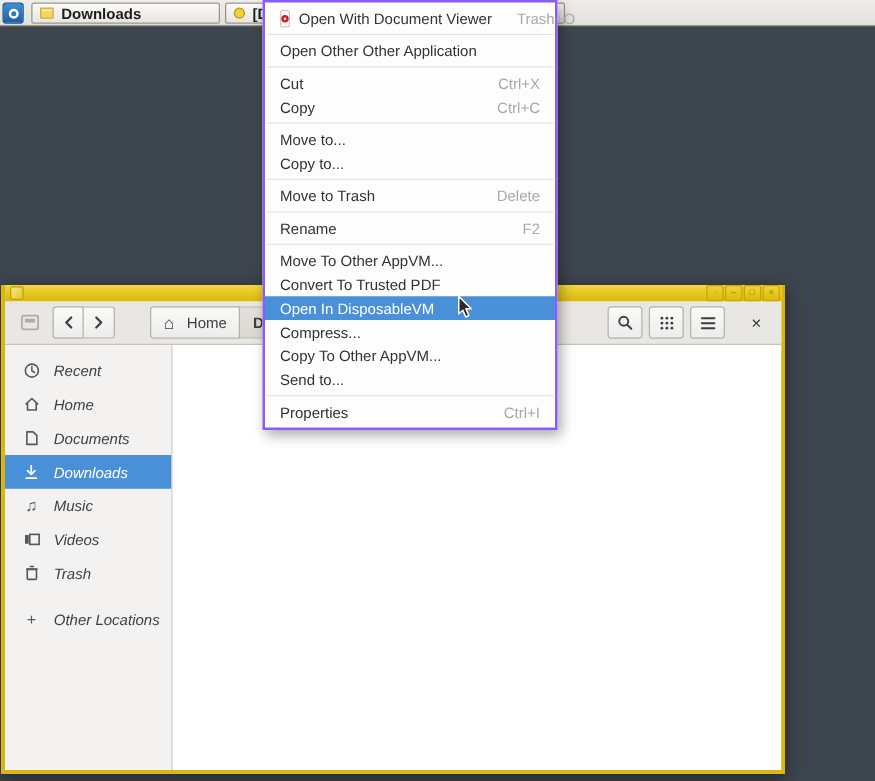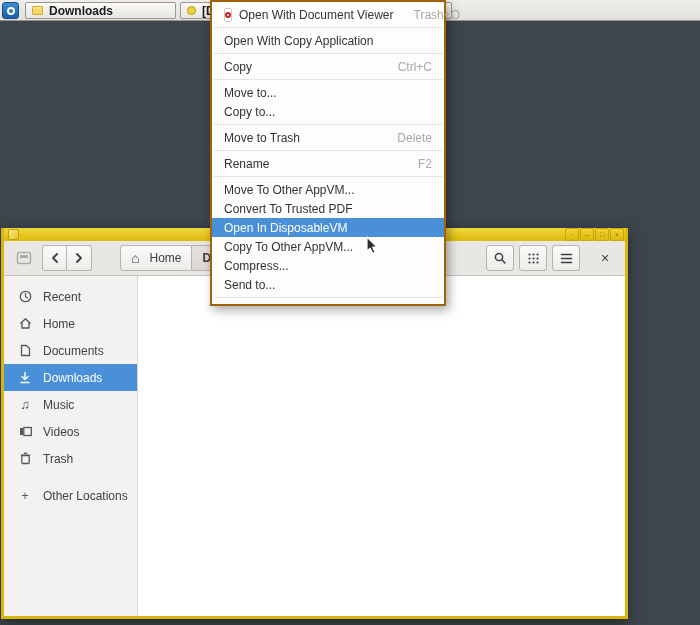--- a/index.html
+++ b/index.html
@@ -48,21 +48,21 @@
   .crumb.first { border-radius:3px 0 0 3px; }
   .crumb.current { border-radius:0 3px 3px 0; border-left:none; font-weight:bold;
     background:linear-gradient(180deg,#e4e1dc,#dbd8d2); }
   .spacer { flex:1; }
   .right-tools { display:flex; gap:5px; align-items:center; }
   .right-tools .tool-btn { width:28px; }
   .win-close { width:24px; height:26px; display:flex; align-items:center; justify-content:center;
     font-size:14px; color:#3a3a3a; margin-left:8px; }
   .home-glyph { font-size:14px; line-height:1; margin-right:5px; }
 
-  .content { flex:1; display:flex; min-height:0; position:relative; }
+  .content { flex:1; display:flex; min-height:0; position:relative;font-style:italic; }
   .sidebar { flex:0 0 134px; background:#f3f2f0; border-right:1px solid #d5d2cd; padding-top:7px; }
   .srow { height:27px; display:flex; align-items:center; padding-left:13px; gap:10px;
     font-size:12px; color:#3f4245; }
   .srow .sicon { width:16px; display:flex; justify-content:center; color:#55585c; font-size:13px; line-height:1; }
   .srow.selected { background:#4a90d9; color:#fff; }
   .srow.selected .sicon { color:#fff; }
   .srow.other { margin-top:10px; }
 
   .filearea { flex:1; position:relative; background:#fff; }
   .thumb { position:absolute; left:17px; top:10px; width:43px; height:56px; background:#fdfdfd;
@@ -72,21 +72,21 @@
     background:radial-gradient(ellipse at 50% 42%, #f6c878 0%, #e39336 45%, #59350f 78%, #1d1309 100%);
     position:relative; }
   .trunk { position:absolute; left:48%; top:20%; width:2px; height:60%; background:#2a1a0a; }
   .file-label { position:absolute; left:10px; top:71px; background:#3584d4; color:#fff;
     font-size:10.5px; padding:2px 6px; border-radius:3px; }
   .statusbar { position:absolute; right:3px; bottom:0; background:#f6f5f4;
     border:1px solid #c8c5c0; border-bottom:none; padding:4px 10px 5px; font-size:11px; color:#2f2f2f; }
 
   
   .menu { position:absolute; left:210px; top:0; width:236px; background:#fdfdfd;
-    border:2px solid #a16207; box-shadow:3px 4px 10px rgba(0,0,0,.35); padding:3px 0; z-index:10; }
+    border:2px solid #8b5cf6; box-shadow:3px 4px 10px rgba(0,0,0,.35); padding:3px 0; z-index:10; }
   .mi { height:19px; display:flex; align-items:center; padding:0 12px; font-size:12px; color:#2f3437; }
   .mi-icon { width:14px; height:14px; margin-right:7px; background:#fff; border:1px solid #c9c9c9;
     border-radius:2px; display:flex; align-items:center; justify-content:center; }
   .mi-icon .seal { width:6px; height:6px; border:2px solid #cc2222; border-radius:50%; }
   .mi-label { flex:1; white-space:nowrap; }
   .mi-accel { color:#a9a9a9; margin-left:20px; }
   .mi.active { background:#4a90d9; }
   .mi.active .mi-label { color:#fff; }
   .sep { height:1px; background:#e4e4e4; margin:3px 1px; }
 
@@ -257,23 +257,27 @@
 <div class="menu">
   <div class="mi">
     <span class="mi-icon">
         <span class="seal"></span>
       </span>
     <span class="mi-label">Open With Document Viewer</span>
     <span class="mi-accel">Trash+O</span>
   </div>
   <div class="sep"></div>
   <div class="mi">
-    <span class="mi-label">Open With Copy Application</span>
-  </div>
-  <div class="sep"></div>
+    <span class="mi-label">Open Other Other Application</span>
+  </div>
+  <div class="sep"></div>
+  <div class="mi">
+    <span class="mi-label">Cut</span>
+    <span class="mi-accel">Ctrl+X</span>
+  </div>
   <div class="mi">
     <span class="mi-label">Copy</span>
     <span class="mi-accel">Ctrl+C</span>
   </div>
   <div class="sep"></div>
   <div class="mi">
     <span class="mi-label">Move to...</span>
   </div>
   <div class="mi">
     <span class="mi-label">Copy to...</span>
@@ -292,26 +296,30 @@
   <div class="mi">
     <span class="mi-label">Move To Other AppVM...</span>
   </div>
   <div class="mi">
     <span class="mi-label">Convert To Trusted PDF</span>
   </div>
   <div class="mi active">
     <span class="mi-label">Open In DisposableVM</span>
   </div>
   <div class="mi">
+    <span class="mi-label">Compress...</span>
+  </div>
+  <div class="mi">
     <span class="mi-label">Copy To Other AppVM...</span>
   </div>
   <div class="mi">
-    <span class="mi-label">Compress...</span>
-  </div>
-  <div class="mi">
     <span class="mi-label">Send to...</span>
   </div>
   <div class="sep"></div>
+  <div class="mi">
+    <span class="mi-label">Properties</span>
+    <span class="mi-accel">Ctrl+I</span>
+  </div>
 </div>
 
 <svg class="cursor" width="14" height="20" viewBox="0 0 14 20">
   <polygon points="1,1 1,15 4.3,12.2 6.6,17.6 9.1,16.4 6.7,11 11,11" fill="#2b2b2b" stroke="#ffffff" stroke-width="1.2" stroke-linejoin="round"></polygon>
 </svg>
 
 </body></html>

